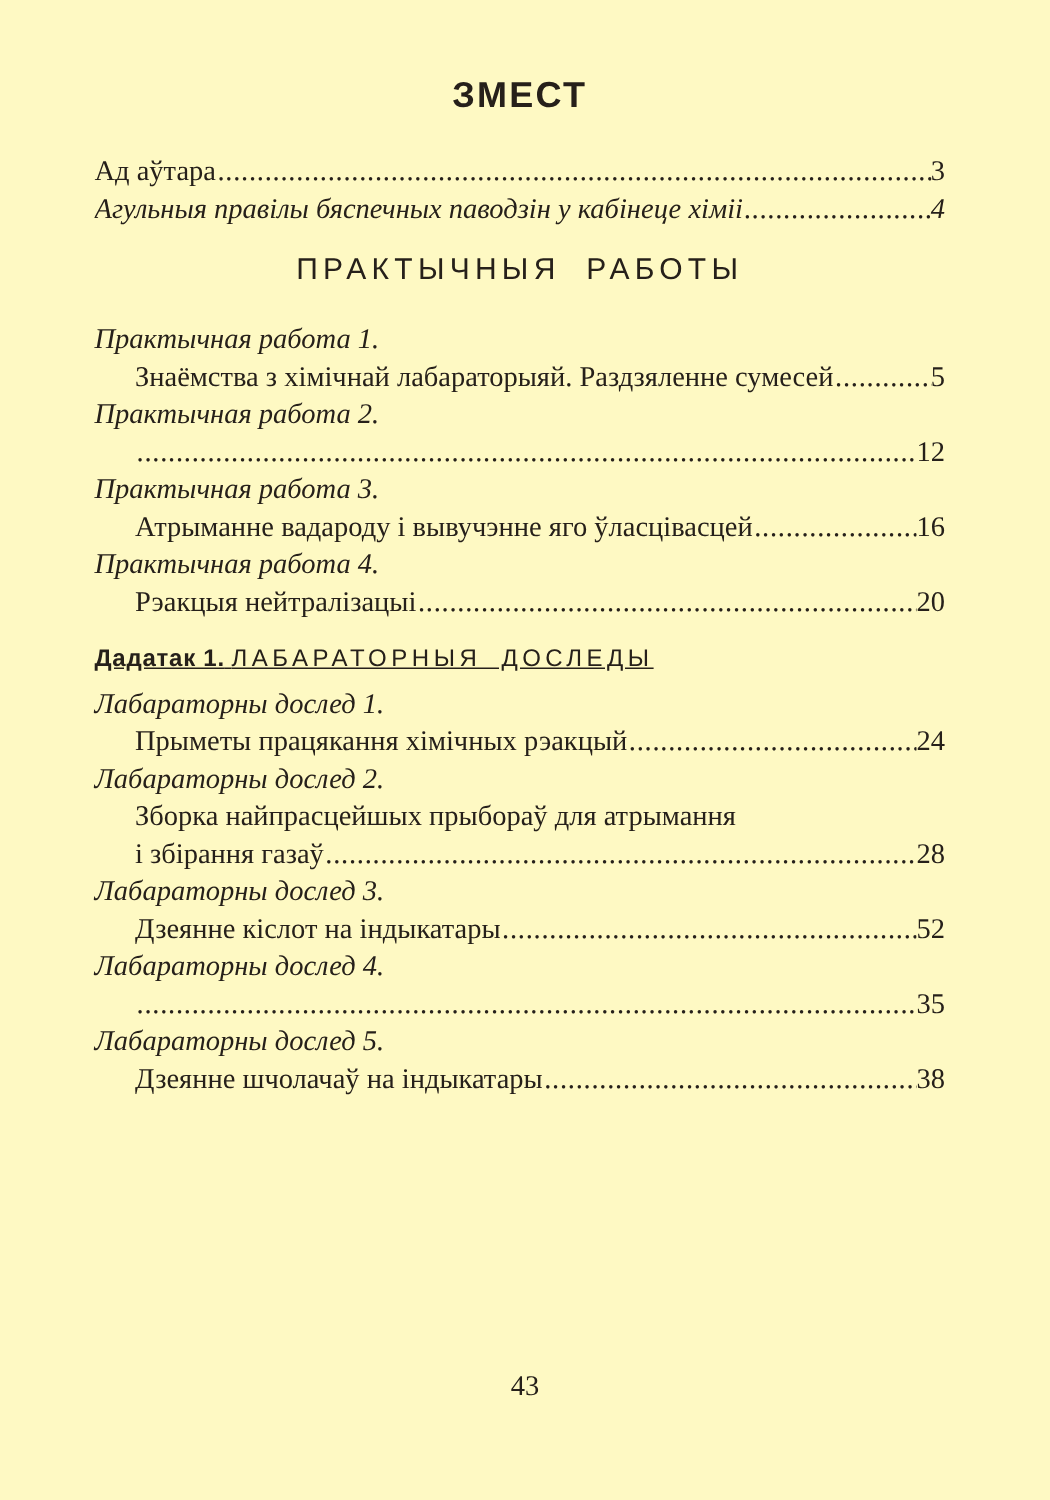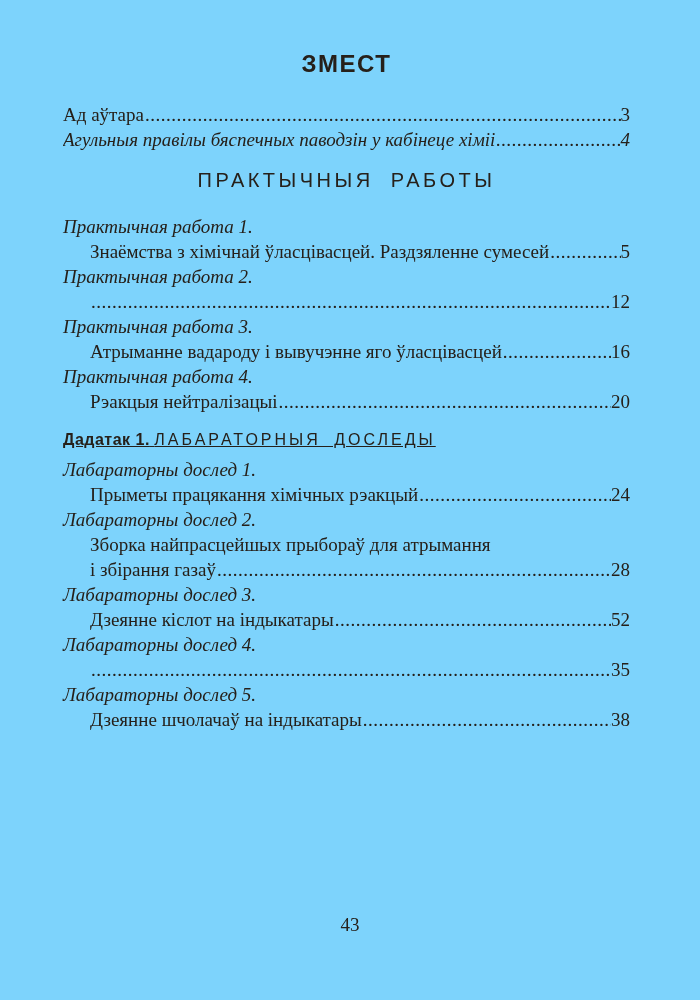--- a/index.html
+++ b/index.html
@@ -2,21 +2,21 @@
 <html><head>
 <meta charset="utf-8">
 <style>
   * { margin: 0; padding: 0; box-sizing: border-box; }
   html, body { background: #e8e8e8; }
   .page {
     position: relative;
     width: 700px;
     height: 1000px;
     margin: 0 auto;
-    background: #7dd3fc;
+    background: #fef9c3;
     color: #26201a;
     overflow: hidden;
   }
   .content {
     padding: 50px 70px 0 63px;
   }
   .book-title {
     font-family: "Liberation Sans", sans-serif;
     font-weight: bold;
     font-size: 24px;
@@ -106,21 +106,21 @@
       <span class="toc-text">Агульныя правілы бяспечных паводзін у кабінеце хіміі</span>
       <span class="dots"></span>
       <span class="pageno">4</span>
     </div>
 
     <div class="section-heading">ПРАКТЫЧНЫЯ РАБОТЫ</div>
 
     <div class="work">
       <div class="toc-title">Практычная работа 1.</div>
       <div class="toc-line indent">
-        <span class="toc-text">Знаёмства з хімічнай ўласцівасцей. Раздзяленне сумесей</span>
+        <span class="toc-text">Знаёмства з хімічнай лабараторыяй. Раздзяленне сумесей</span>
         <span class="dots"></span>
         <span class="pageno">5</span>
       </div>
     </div>
     <div class="work">
       <div class="toc-title">Практычная работа 2.</div>
       <div class="toc-line indent">
         <span class="dots"></span>
         <span class="pageno">12</span>
       </div>

